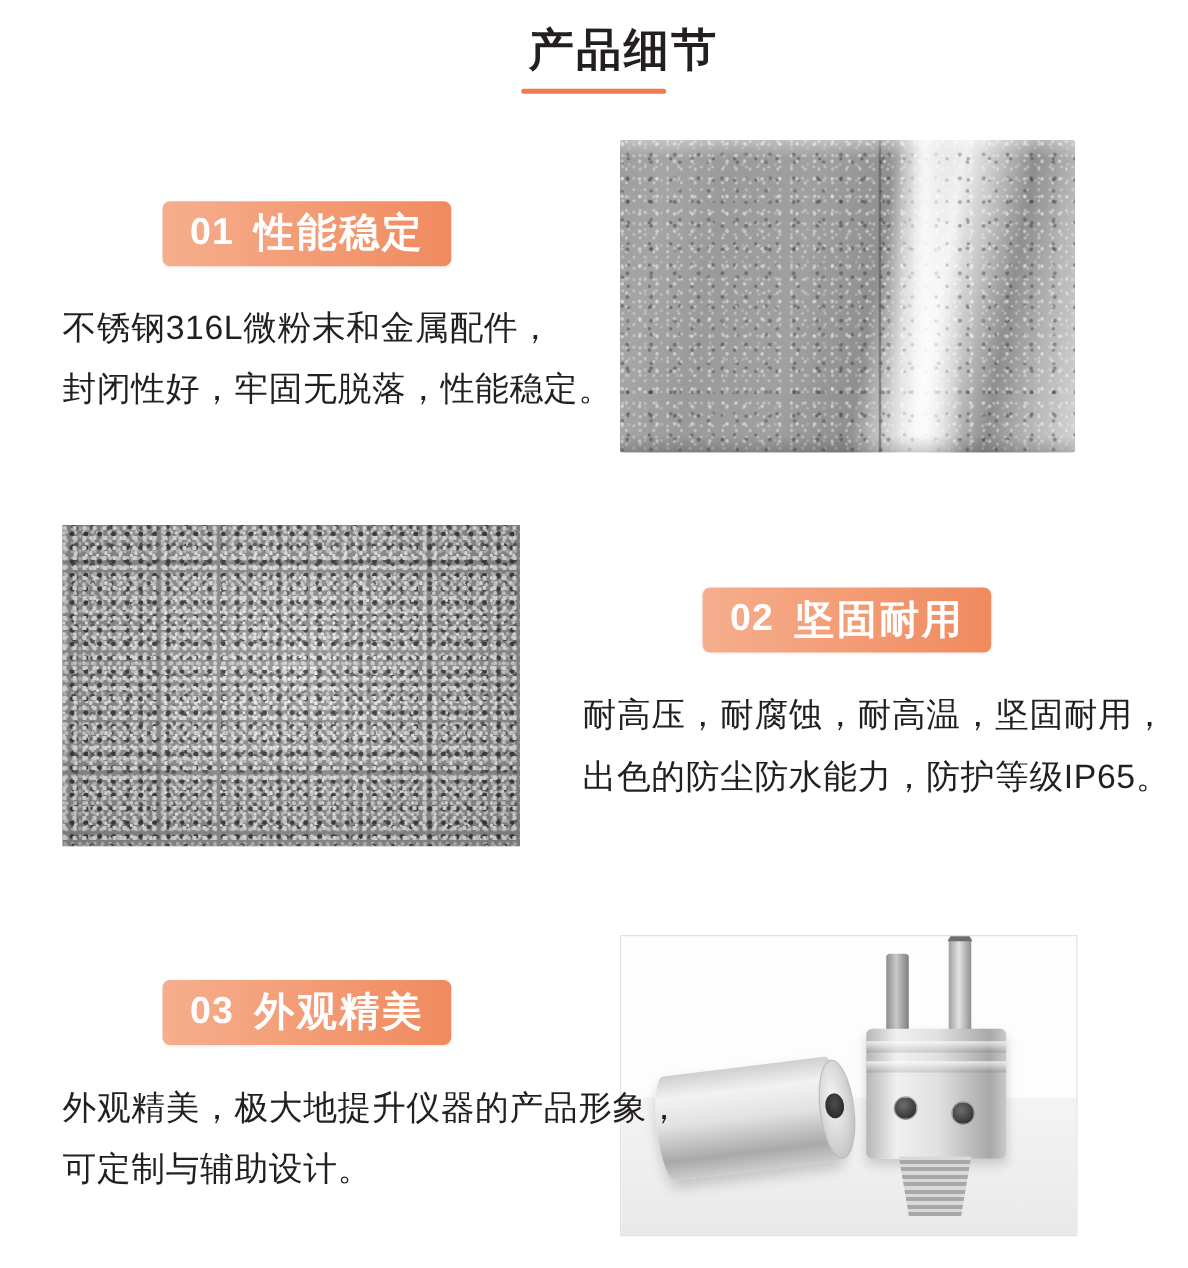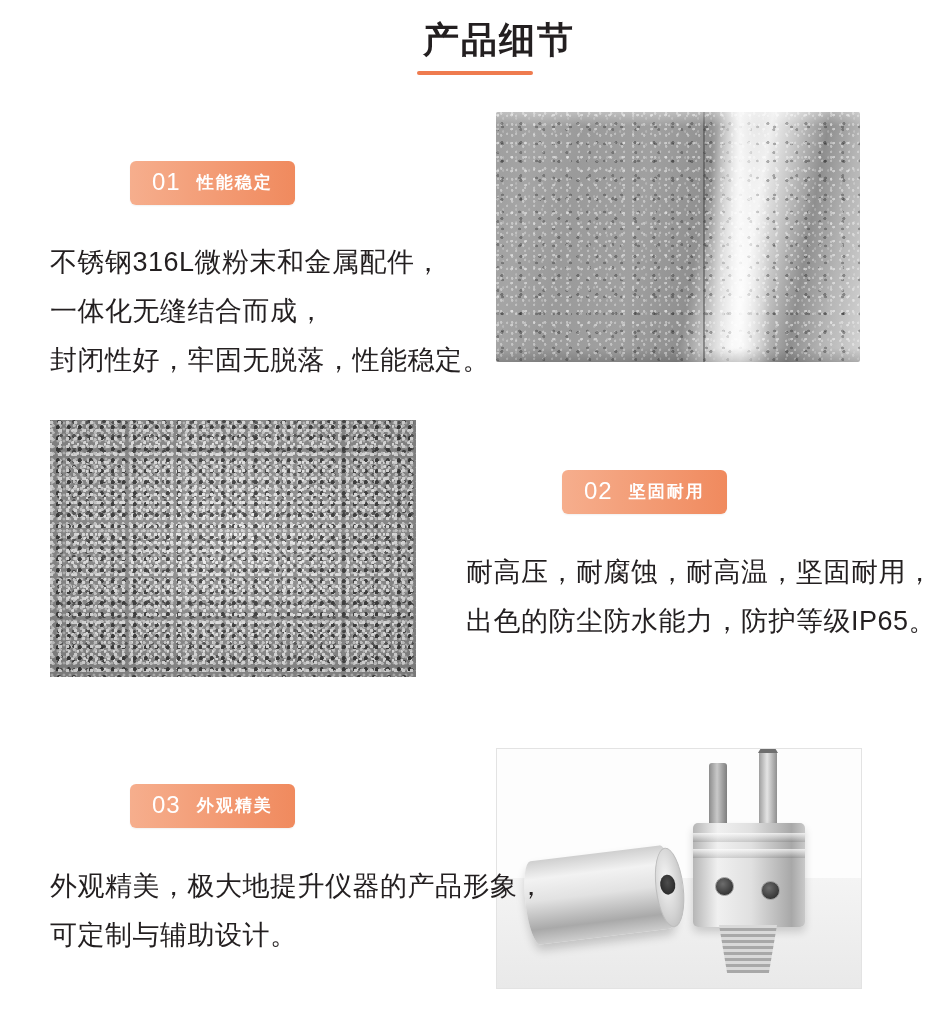--- a/index.html
+++ b/index.html
@@ -46,28 +46,28 @@
   .badge {
     display: inline-flex;
     align-items: center;
     background: linear-gradient(90deg, #f6ae8d 0%, #f08a5e 100%);
     border-radius: 6px;
     padding: 9px 22px 11px 22px;
     color: #ffffff;
     box-shadow: 0 1px 2px rgba(0,0,0,0.06);
   }
   .badge-num {
-    font-size: 24px;
-    font-weight: normal;
+    font-size: 30px;
+    font-weight: bold;
     letter-spacing: 1px;
     margin-right: 16px;
     line-height: 1;
   }
   .badge-label {
-    font-size: 17px;
+    font-size: 32px;
     font-weight: bold;
     letter-spacing: 2px;
     line-height: 1;
   }
 
   .body-text {
     font-size: 27px;
     line-height: 1.82;
     color: #231f20;
     letter-spacing: 0.5px;
@@ -308,21 +308,20 @@
 
 <div class="section badge-1">
   <div class="badge">
     <span class="badge-num">01</span>
     <span class="badge-label">性能稳定</span>
   </div>
 </div>
 
 <div class="section text-1 body-text">
   <div>不锈钢316L微粉末和金属配件，</div>
-  <div>一体化无缝结合而成，</div>
   <div>封闭性好，牢固无脱落，性能稳定。</div>
 </div>
 
 <div class="photo photo-2">
   <div class="grain"></div>
   <div class="vignette"></div>
 </div>
 
 <div class="section badge-2">
   <div class="badge">

